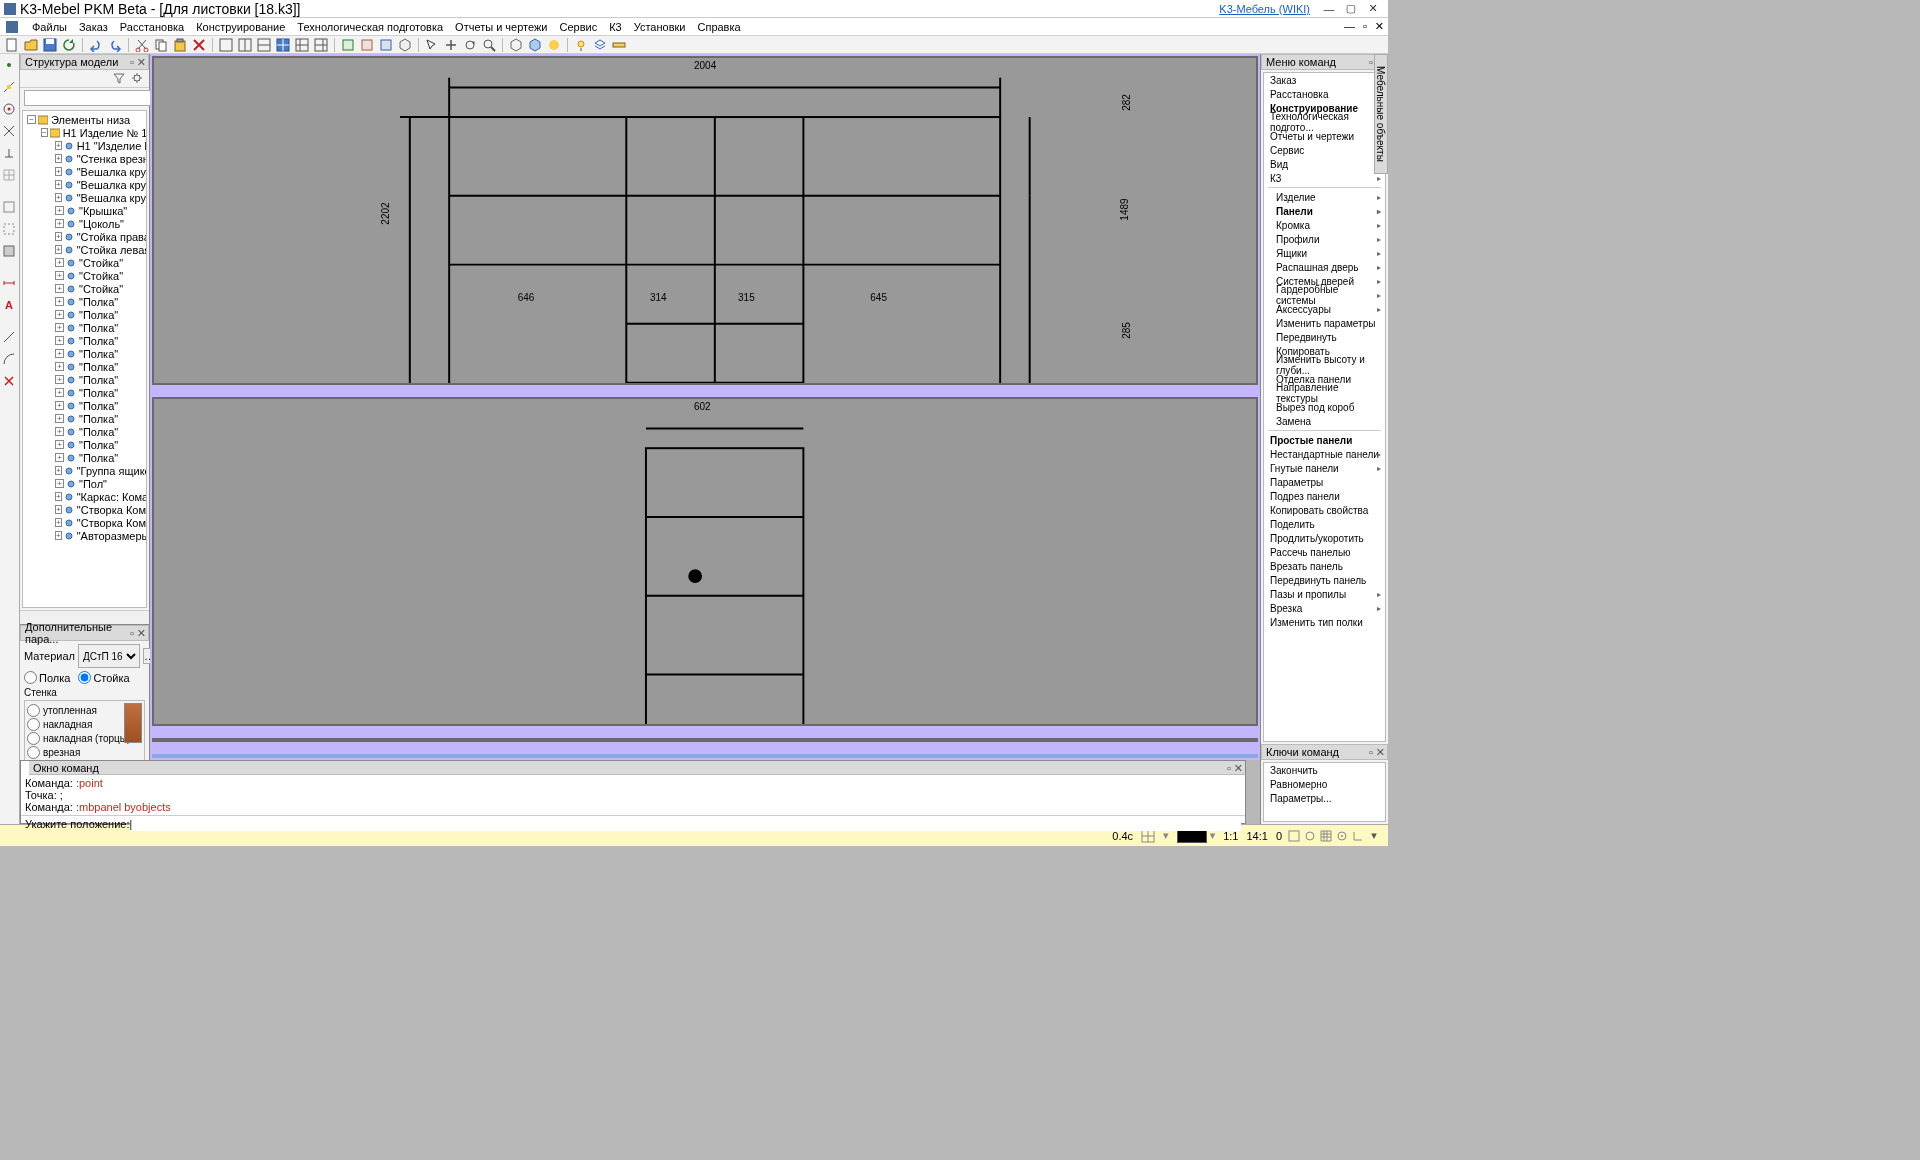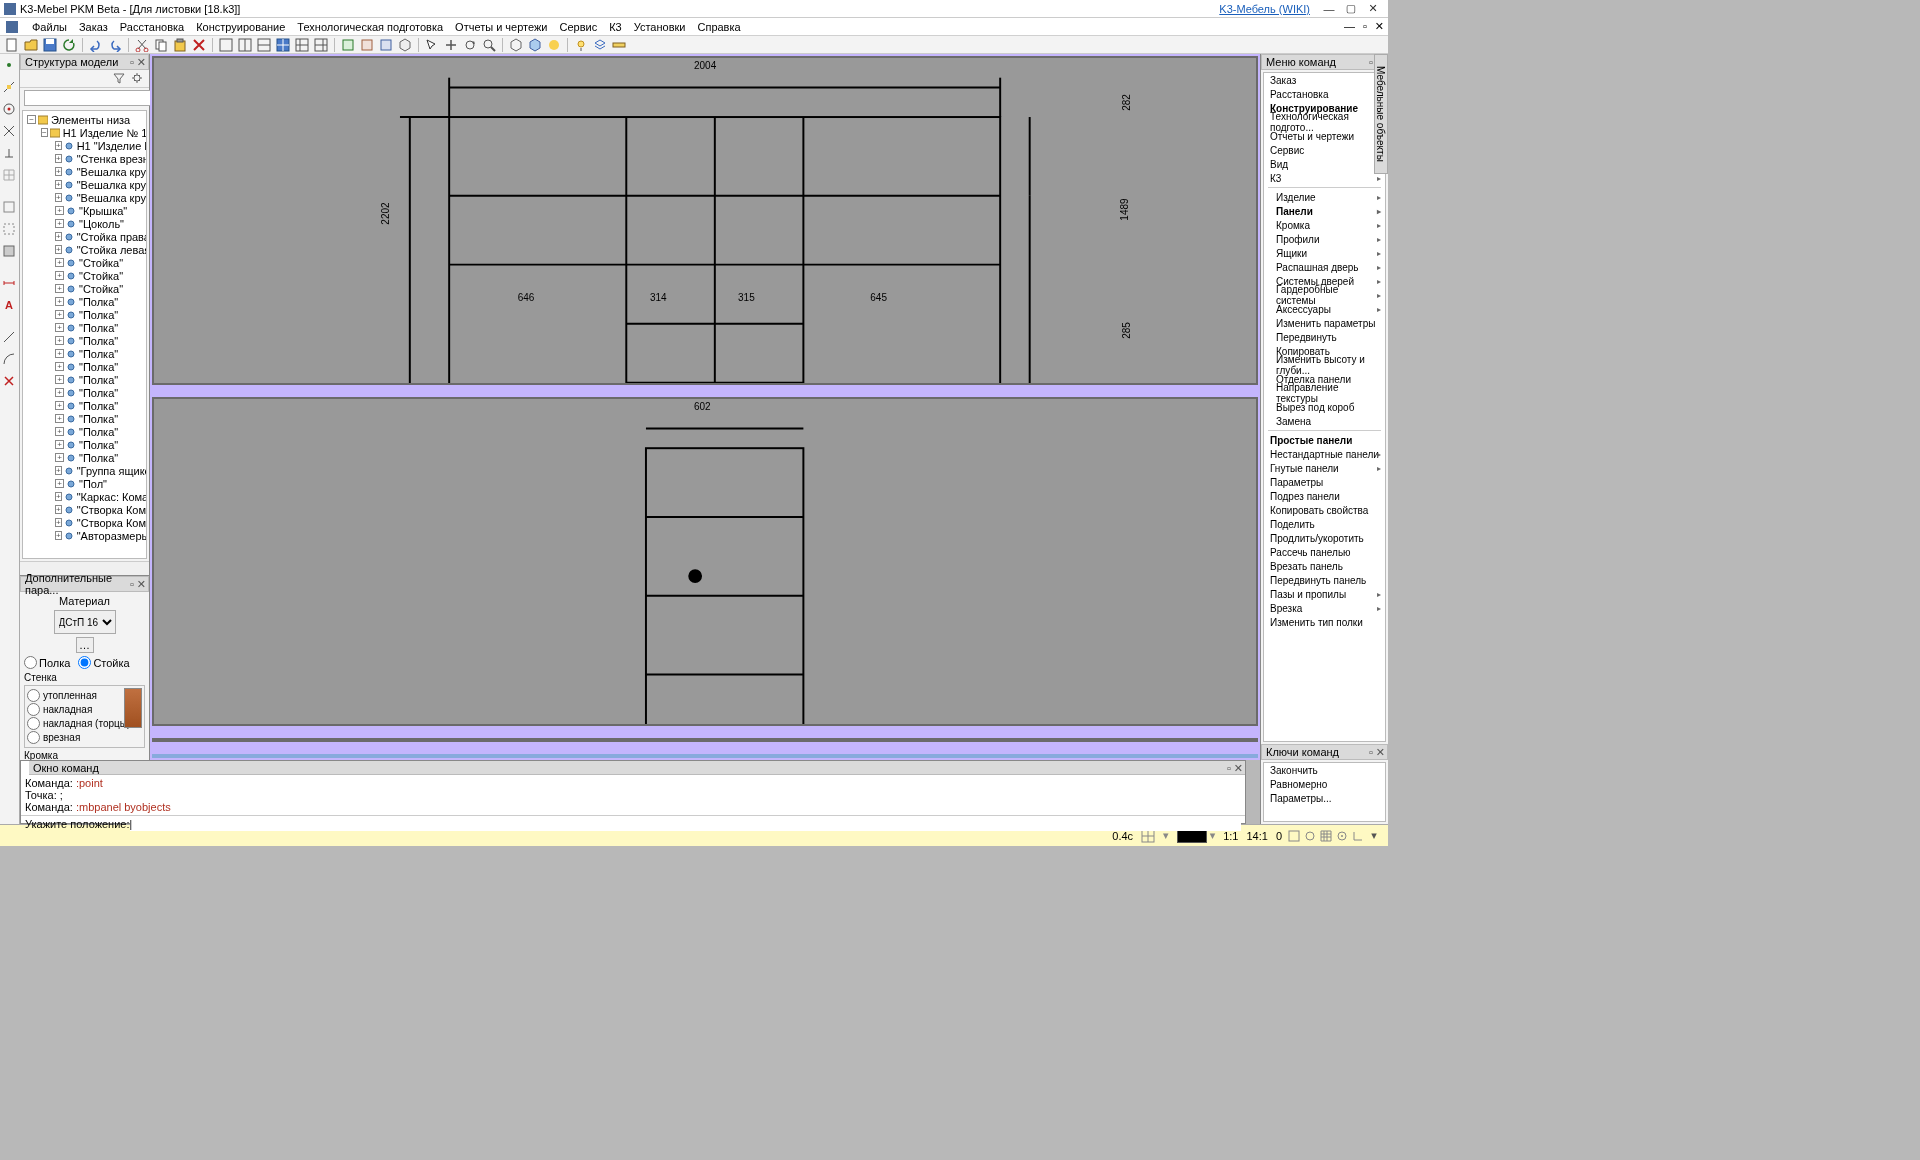--- a/index.html
+++ b/index.html
@@ -1,19 +1,19 @@
 <!DOCTYPE html>
 <html><head>
 <meta charset="utf-8">
 <style>
 * { margin:0; padding:0; box-sizing:border-box; font-family:"Segoe UI",Tahoma,sans-serif; font-size:11px; }
 body { background:#b8b8b8; width:1388px; height:846px; overflow:hidden; position:relative; color:#000; }
 .titlebar { height:18px; background:#fff; display:flex; align-items:center; padding:0 4px; border-bottom:1px solid #ccc; }
 .titlebar .app-icon { width:12px; height:12px; background:#4a6a9a; margin-right:4px; }
-.titlebar .title { flex:1; font-size:11px; }
+.titlebar .title { flex:1; font-size:14px; }
 .titlebar .wiki { color:#1a5fbb; text-decoration:underline; margin-right:8px; }
 .titlebar .winbtn { width:22px; text-align:center; color:#333; cursor:pointer; }
 .menubar { height:18px; background:#fff; display:flex; align-items:center; padding:0 6px; gap:12px; border-bottom:1px solid #d0d0d0; position:relative; }
 .menubar span { font-size:11px; cursor:pointer; }
 .menubar .app-icon2 { width:12px; height:12px; margin-right:2px; }
 .menubar .mdi { position:absolute; right:4px; top:2px; display:flex; gap:8px; }
 .toolbar { height:18px; background:#f3f3f3; border-bottom:1px solid #ccc; display:flex; align-items:center; padding:0 4px; gap:3px; }
 .toolbar .tb { width:16px; height:16px; display:flex; align-items:center; justify-content:center; cursor:pointer; border:1px solid transparent; }
 .toolbar .sep { width:1px; height:14px; background:#bbb; margin:0 2px; }
 .main { position:absolute; top:54px; left:0; right:0; bottom:22px; display:flex; }
@@ -31,21 +31,21 @@
 .tree-content { padding:2px 0; }
 .tree-item { display:flex; align-items:center; height:13px; padding-left:4px; white-space:nowrap; overflow:hidden; font-size:10px; cursor:pointer; }
 .tree-item .exp { width:9px; height:9px; border:1px solid #888; margin-right:2px; display:flex; align-items:center; justify-content:center; font-size:8px; line-height:1; color:#555; }
 .tree-item .ico { width:10px; height:10px; margin-right:3px; }
 .tree-item.depth1 { padding-left:4px; }
 .tree-item.depth2 { padding-left:18px; }
 .tree-item.depth3 { padding-left:32px; }
 .tree-scroll-h { height:14px; background:#f0f0f0; border-top:1px solid #ccc; }
 .params-panel { border-top:1px solid #888; background:#f3f3f3; flex:0 0 auto; }
 .params-body { padding:3px 4px; font-size:10px; }
-.params-row { display:flex; align-items:center; margin-bottom:2px; gap:3px; font-size:10px;flex-direction:column; }
+.params-row { display:flex; align-items:center; margin-bottom:2px; gap:3px; font-size:10px; }
 .params-row select { height:24px; font-size:10px; border:1px solid #aaa; }
 .params-row .dots { width:18px; height:16px; border:1px solid #aaa; background:#eee; text-align:center; cursor:pointer; line-height:14px; }
 .radio-row { display:flex; gap:8px; margin:3px 0; }
 .radio-row label { display:flex; align-items:center; gap:2px; font-size:10px; }
 .group-title { font-size:10px; margin:2px 0; }
 .wall-box { border:1px solid #bbb; padding:2px; position:relative; }
 .wall-box .swatch { position:absolute; right:2px; top:2px; width:18px; height:40px; background:linear-gradient(#c07040,#a05020); border:1px solid #888; }
 .radio-vert label { display:flex; align-items:center; gap:3px; font-size:10px; margin:1px 0; }
 .viewports { flex:1; display:grid; grid-template-columns:1fr; grid-template-rows:1fr 1fr; gap:12px; background:#c4b5fd; padding:2px; position:relative; }
 .viewport { background:#999; border:2px solid #6a6a6a; position:relative; overflow:hidden; }

